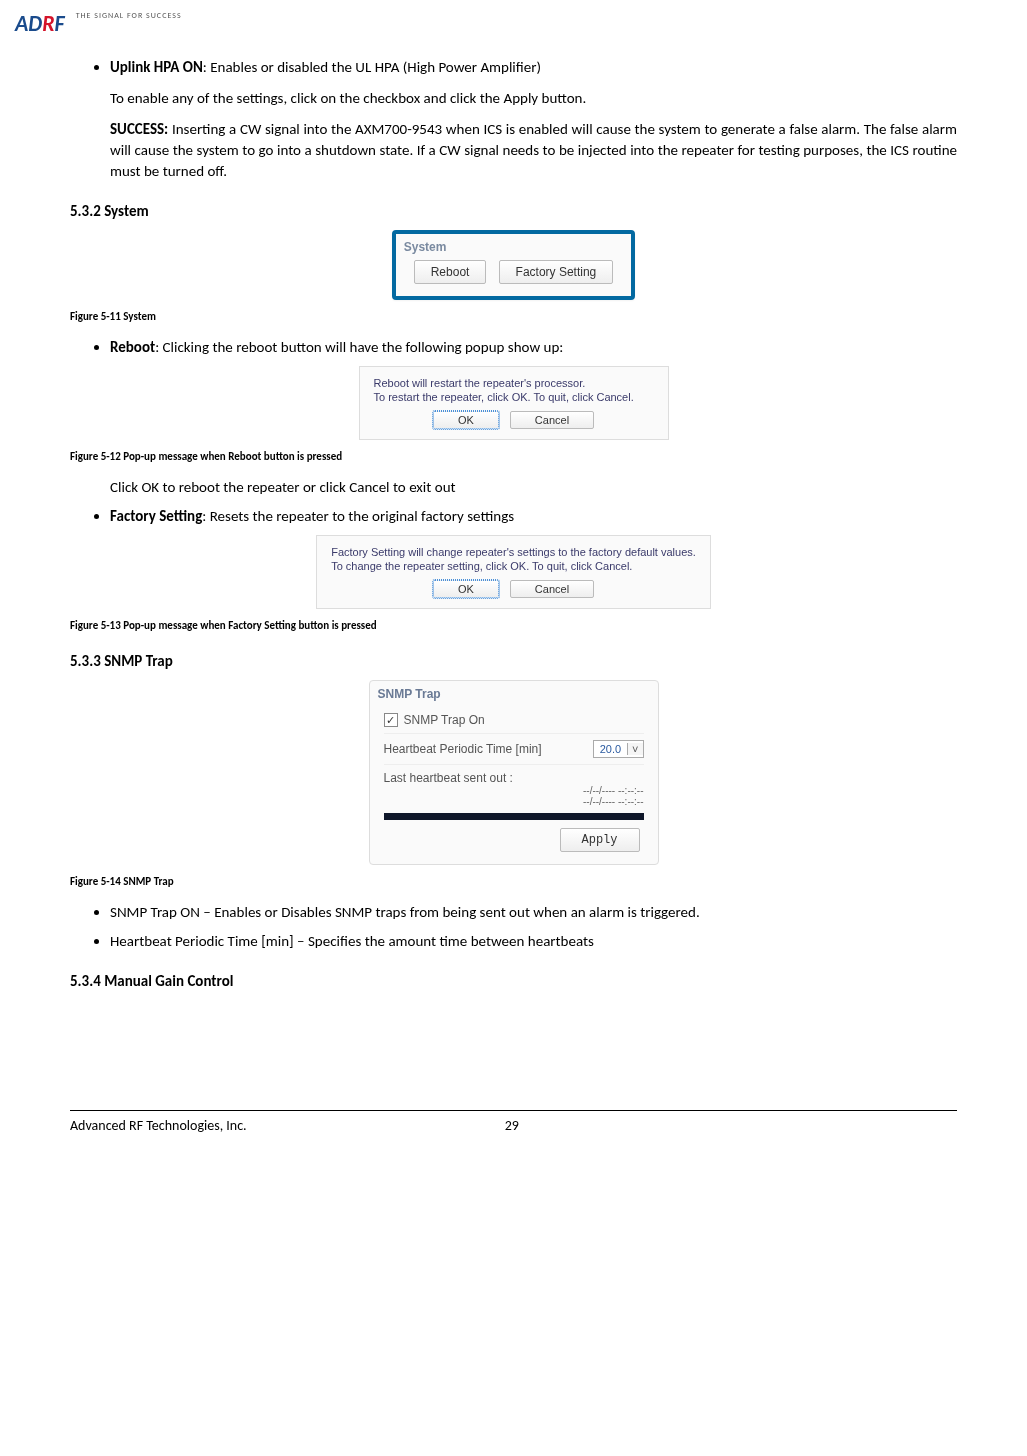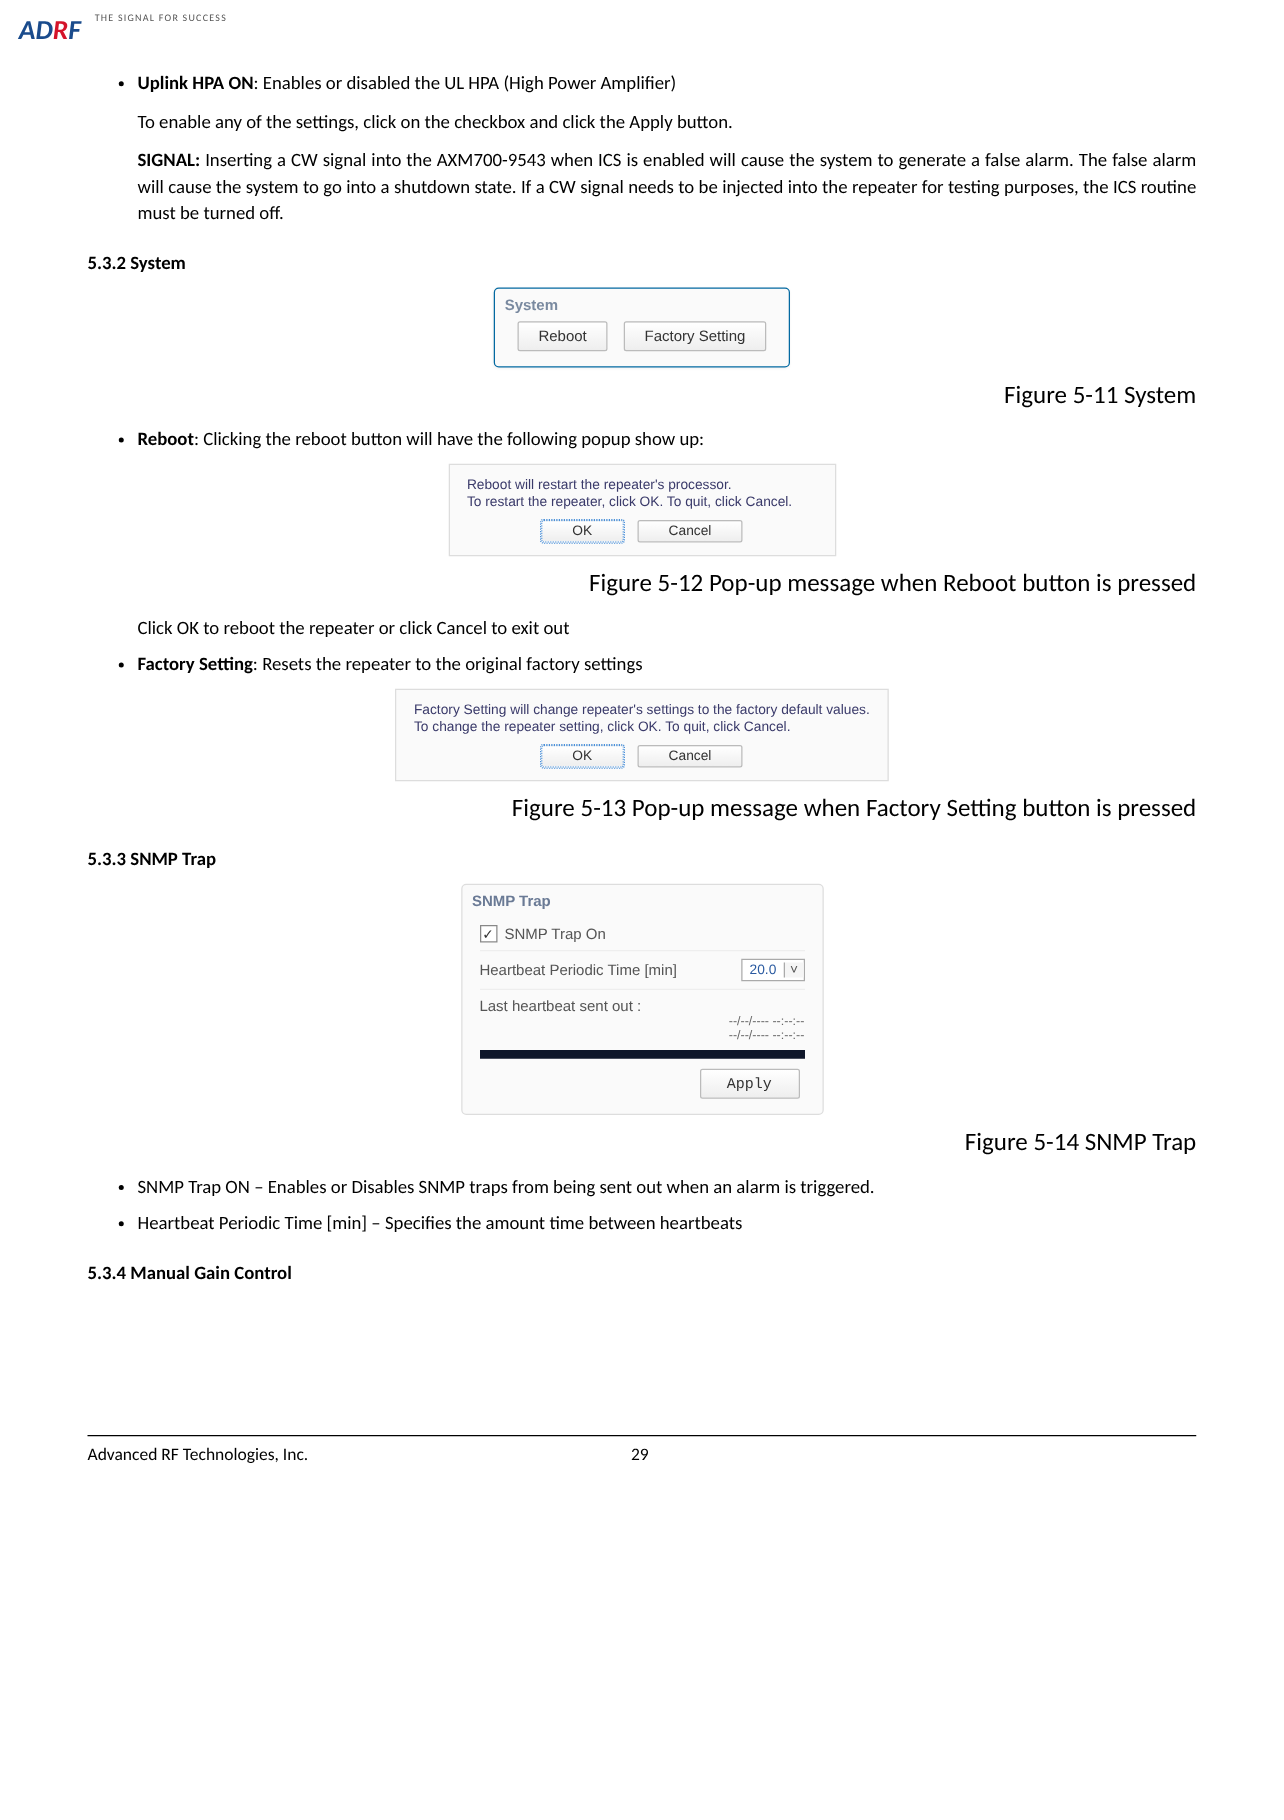--- a/index.html
+++ b/index.html
@@ -28,25 +28,25 @@
   .logo-d { color: #1a4b8c; }
   .logo-r { color: #d4142a; }
   .logo-f { color: #1a4b8c; }
   .logo-tag { font-size: 8px; color: #555; letter-spacing: 1px; margin-left: 6px; vertical-align: top; }
   ul.bullet { list-style: disc; padding-left: 40px; margin: 8px 0; }
   ul.bullet li { margin-bottom: 8px; line-height: 1.4; }
   .bullet-head { font-weight: bold; }
   .indent-block { margin-left: 40px; line-height: 1.4; margin-top: 10px; }
   .justify { text-align: justify; }
   .section-h { font-weight: bold; margin-top: 20px; margin-bottom: 10px; font-size: 15px; }
-  .figure-caption { text-align: right; font-weight: normal; margin: 10px 0 14px 0; font-size: 20px; }
+  .figure-caption { text-align: left; font-weight: bold; margin: 10px 0 14px 0; font-size: 11px; }
   .figure-wrap { text-align: center; margin-top: 8px; }
   .panel {
     display: inline-block;
-    border: 1px solid #0369a1;
+    border: 4px solid #0369a1;
     border-radius: 4px;
     background: #fafafa;
     text-align: left;
     padding: 6px 14px 12px 14px;
     box-shadow: 0 1px 2px rgba(0,0,0,0.05);
     font-family: Arial, sans-serif;
   }
   .panel-title {
     color: #7a8aa0;
     font-weight: bold;
@@ -133,21 +133,21 @@
 
   <ul class="bullet">
     <li>
       <span class="bullet-head">Uplink HPA ON</span><span>: Enables or disabled the UL HPA (High Power Amplifier)</span>
     </li>
   </ul>
 
   <div class="indent-block">To enable any of the settings, click on the checkbox and click the Apply button.</div>
 
   <div class="indent-block justify">
-    <span class="bullet-head">SIGNAL:</span><span> Inserting a CW signal into the AXM700-9543 when ICS is enabled will cause the system to generate a false alarm.  The false alarm will cause the system to go into a shutdown state.  If a CW signal needs to be injected into the repeater for testing purposes, the ICS routine must be turned off.</span>
+    <span class="bullet-head">SUCCESS:</span><span> Inserting a CW signal into the AXM700-9543 when ICS is enabled will cause the system to generate a false alarm.  The false alarm will cause the system to go into a shutdown state.  If a CW signal needs to be injected into the repeater for testing purposes, the ICS routine must be turned off.</span>
   </div>
 
   <div class="section-h">5.3.2   System</div>
 
   <div class="figure-wrap">
     <div class="panel">
       <div class="panel-title">System</div>
       <div>
         <span class="btn">Reboot</span>
         <span class="btn">Factory Setting</span>

